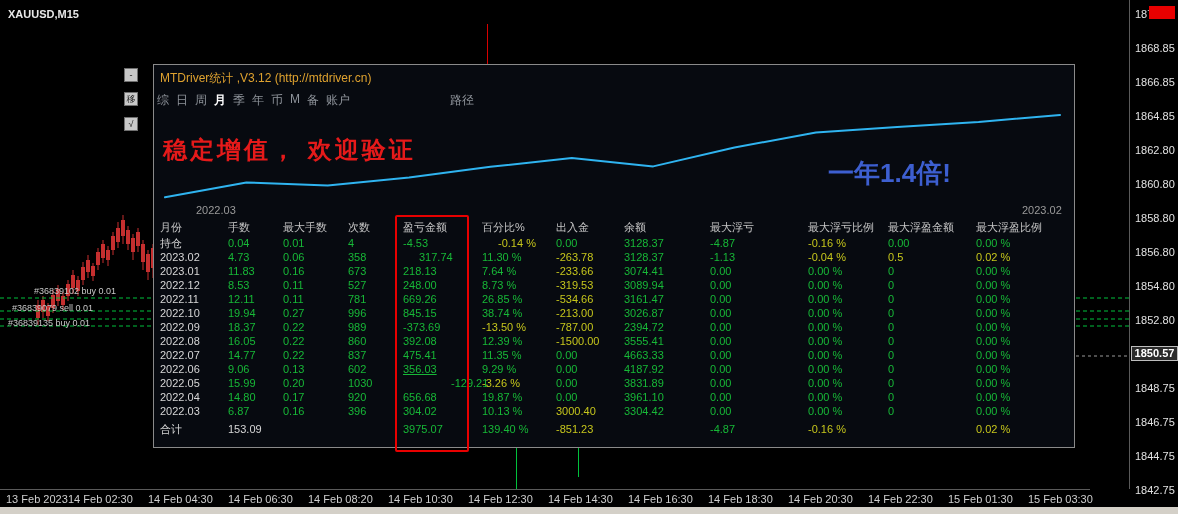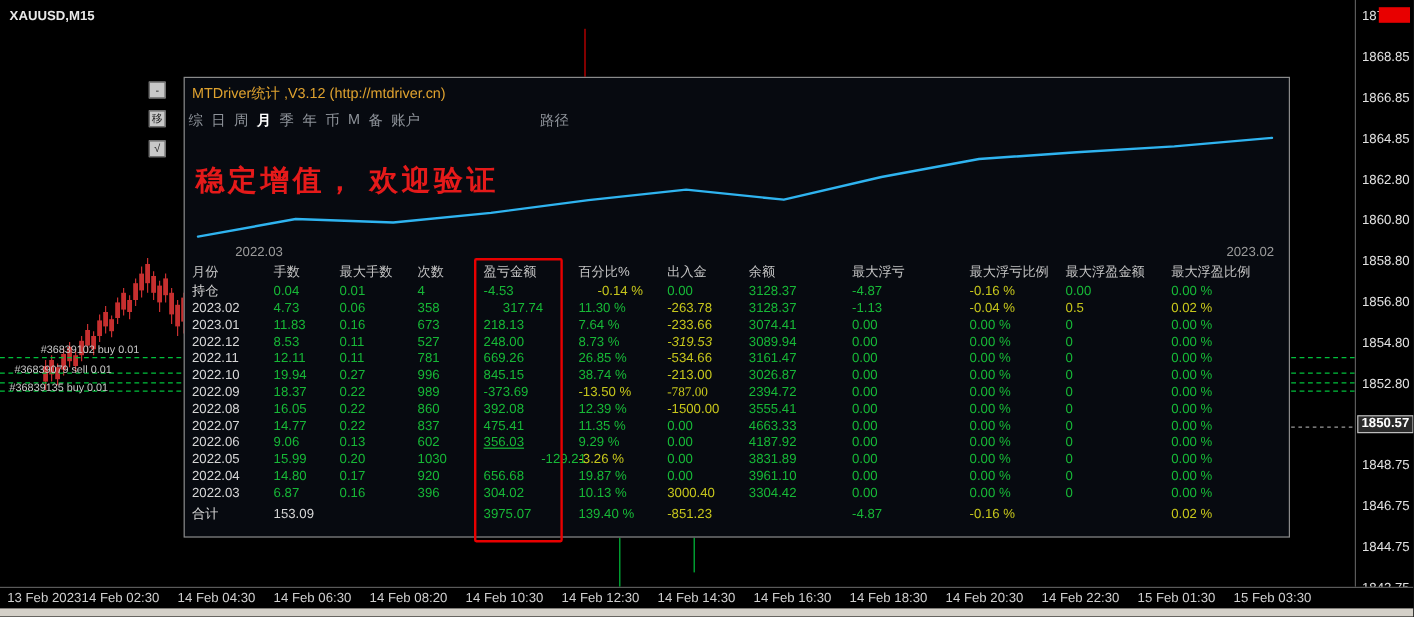--- a/index.html
+++ b/index.html
@@ -47,21 +47,21 @@
   .highlight-rect{position:absolute;left:395px;top:215px;width:70px;height:233px;
                   border:2px solid #E80000;z-index:6;border-radius:2px;}
 
   .price-axis{position:absolute;left:1129px;top:0;width:49px;height:489px;background:#000;
               border-left:1px solid #5a5a5a;box-sizing:border-box;z-index:2;}
   .ptick{position:absolute;left:5px;color:#E2E2E2;font-size:11px;white-space:nowrap;}
   .pcurrent{position:absolute;left:1px;top:346px;width:45px;background:#2A2A2A;border:1px solid #BDBDBD;
             color:#fff;font-size:11px;font-weight:bold;text-align:center;line-height:13px;}
   .corner-badge{position:absolute;left:1149px;top:6px;width:26px;height:13px;z-index:3;}
 
-  .time-axis{position:absolute;left:0;top:489px;width:1178px;height:18px;background:#000;
+  .time-axis{position:absolute;left:0;top:489px;width:1090px;height:18px;background:#000;
              border-top:1px solid #5a5a5a;box-sizing:border-box;z-index:2;}
   .ttick{position:absolute;top:3px;color:#CFCFCF;font-size:11px;white-space:nowrap;}
   .hscrollbar{position:absolute;left:0;top:507px;width:1178px;height:7px;background:#D4D0C8;z-index:2;}
 </style>
 </head>
 <body>
 
 <div class="screen">
 
   <span class="symbol">XAUUSD,M15</span>
@@ -155,20 +155,21 @@
   </div>
 
   <button class="float-btn btn-min">-</button>
   <button class="float-btn btn-move">移</button>
   <button class="float-btn btn-check">√</button>
 
   <svg id="equity-svg" class="layer-svg">
       <polyline points="165.0,197.2 246.4,182.5 327.7,185.4 409.1,177.4 490.4,166.8 571.8,158.0 653.2,166.4 734.5,147.5 815.9,132.5 897.2,126.9 978.6,122.0 1060.0,114.9" fill="none" stroke="#2FB4F0" stroke-width="2" stroke-linejoin="round" stroke-linecap="round"></polyline>
     </svg>
   <div class="ann-red">稳定增值， 欢迎验证</div>
+  <div class="ann-blue">一年1.4倍!</div>
   <div class="eq-axis left">2022.03</div>
   <div class="eq-axis right">2023.02</div>
 
   <div id="stat-table">
       <div class="trow thead">
         <div class="tcell">月份</div>
         <div class="tcell">手数</div>
         <div class="tcell">最大手数</div>
         <div class="tcell">次数</div>
         <div class="tcell">盈亏金额</div>
@@ -222,21 +223,21 @@
         <div class="tcell" style="color: rgb(23, 184, 55);">0</div>
         <div class="tcell" style="color: rgb(23, 184, 55);">0.00 %</div>
       </div>
       <div class="trow ">
         <div class="tcell" style="color: rgb(214, 214, 214);">2022.12</div>
         <div class="tcell" style="color: rgb(23, 184, 55);">8.53</div>
         <div class="tcell" style="color: rgb(23, 184, 55);">0.11</div>
         <div class="tcell" style="color: rgb(23, 184, 55);">527</div>
         <div class="tcell" style="color: rgb(23, 184, 55);">248.00</div>
         <div class="tcell" style="color: rgb(23, 184, 55);">8.73 %</div>
-        <div class="tcell" style="color: rgb(198, 198, 28); font-style: italic;">-319.53</div>
+        <div class="tcell" style="color: rgb(198, 198, 28);">-319.53</div>
         <div class="tcell" style="color: rgb(23, 184, 55);">3089.94</div>
         <div class="tcell" style="color: rgb(23, 184, 55);">0.00</div>
         <div class="tcell" style="color: rgb(23, 184, 55);">0.00 %</div>
         <div class="tcell" style="color: rgb(23, 184, 55);">0</div>
         <div class="tcell" style="color: rgb(23, 184, 55);">0.00 %</div>
       </div>
       <div class="trow ">
         <div class="tcell" style="color: rgb(214, 214, 214);">2022.11</div>
         <div class="tcell" style="color: rgb(23, 184, 55);">12.11</div>
         <div class="tcell" style="color: rgb(23, 184, 55);">0.11</div>
@@ -264,21 +265,21 @@
         <div class="tcell" style="color: rgb(23, 184, 55);">0</div>
         <div class="tcell" style="color: rgb(23, 184, 55);">0.00 %</div>
       </div>
       <div class="trow ">
         <div class="tcell" style="color: rgb(214, 214, 214);">2022.09</div>
         <div class="tcell" style="color: rgb(23, 184, 55);">18.37</div>
         <div class="tcell" style="color: rgb(23, 184, 55);">0.22</div>
         <div class="tcell" style="color: rgb(23, 184, 55);">989</div>
         <div class="tcell" style="color: rgb(23, 184, 55);">-373.69</div>
         <div class="tcell" style="color: rgb(198, 198, 28);">-13.50 %</div>
-        <div class="tcell" style="color: rgb(198, 198, 28); font-family: Liberation Serif, serif;">-787.00</div>
+        <div class="tcell" style="color: rgb(198, 198, 28);">-787.00</div>
         <div class="tcell" style="color: rgb(23, 184, 55);">2394.72</div>
         <div class="tcell" style="color: rgb(23, 184, 55);">0.00</div>
         <div class="tcell" style="color: rgb(23, 184, 55);">0.00 %</div>
         <div class="tcell" style="color: rgb(23, 184, 55);">0</div>
         <div class="tcell" style="color: rgb(23, 184, 55);">0.00 %</div>
       </div>
       <div class="trow ">
         <div class="tcell" style="color: rgb(214, 214, 214);">2022.08</div>
         <div class="tcell" style="color: rgb(23, 184, 55);">16.05</div>
         <div class="tcell" style="color: rgb(23, 184, 55);">0.22</div>

